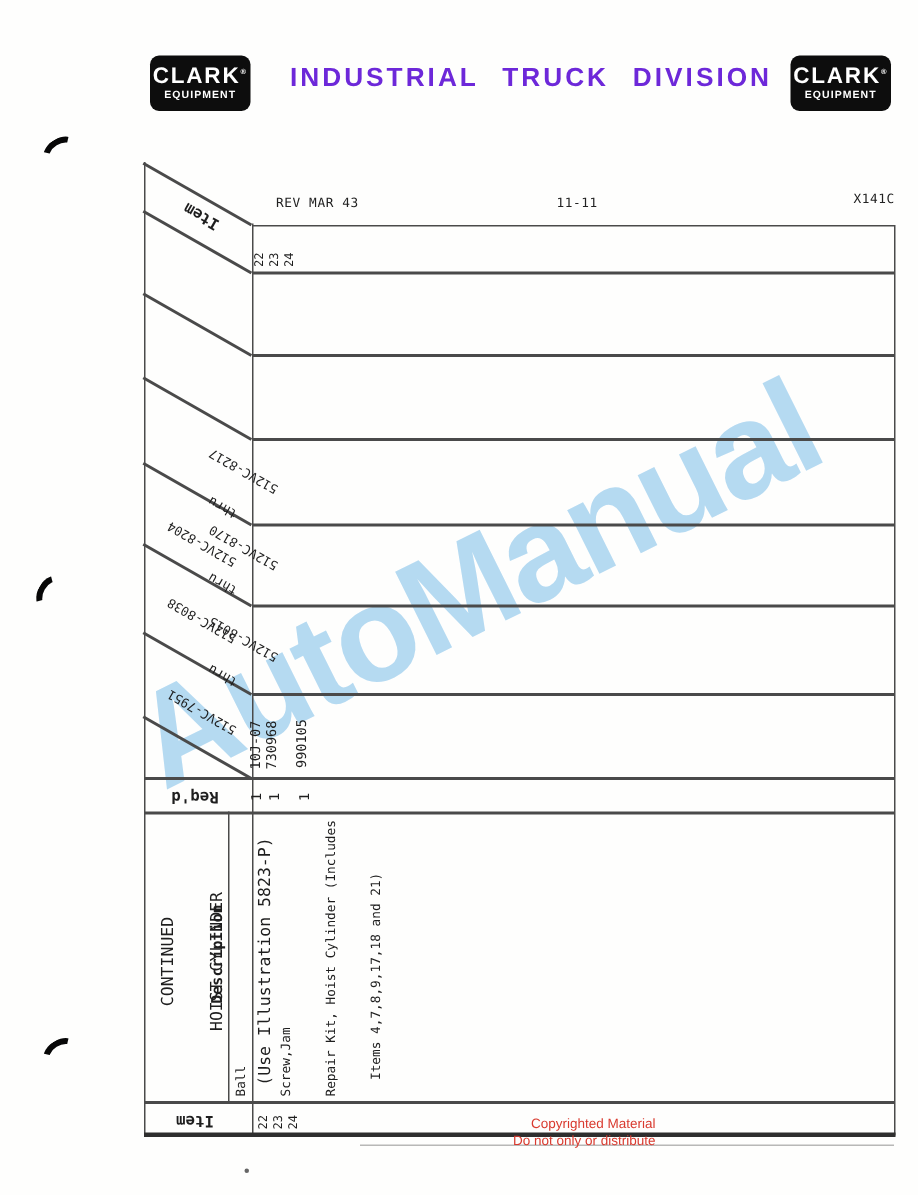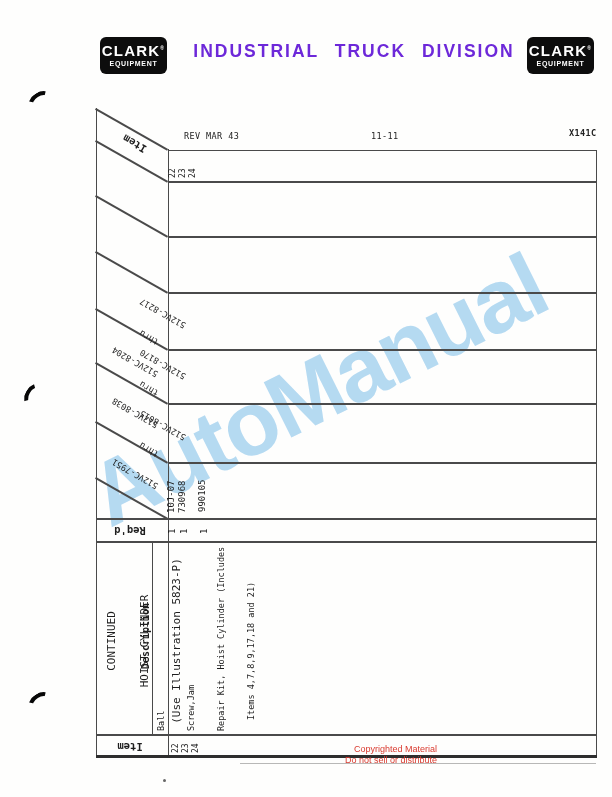--- a/index.html
+++ b/index.html
@@ -15,21 +15,21 @@
   .logo-left{left:100px;top:37px;}
   .logo-right{left:527px;top:37px;}
   .main-title{position:absolute;left:168px;top:41px;width:352px;text-align:center;
         font-family:"Liberation Sans",sans-serif;font-size:17.5px;font-weight:800;
         letter-spacing:2px;word-spacing:9px;color:#6d28d9;padding-left:10px;}
 
   
   .meta{position:absolute;font-size:8.5px;letter-spacing:.4px;color:#222;white-space:pre;}
   .meta-rev{left:184px;top:131px;}
   .meta-page{left:371px;top:131px;}
-  .meta-code{left:569px;top:128px;font-weight:bold;}
+  .meta-code{left:569px;top:128px;}
 
   
   .watermark{position:absolute;left:35px;top:325px;width:565px;height:130px;z-index:1;
         transform:rotate(-26.5deg);font-family:"Liberation Sans",sans-serif;
         font-size:90px;font-weight:700;letter-spacing:-2px;color:#a9d4f0;opacity:.85;
         text-align:center;line-height:130px;}
 
   
   .hl,.vl,.diag{position:absolute;background:#4a4a4a;z-index:2;}
   .hl{height:1.5px;}
@@ -170,16 +170,16 @@
   <div class="flip lbl" style="left:112px;top:739px;width:36px;height:14px">Item</div>
   <div class="vtext itm" style="left:180px;top:744px;width:10px;height:9px">22</div>
   <div class="vtext itm" style="left:190px;top:744px;width:10px;height:9px">23</div>
   <div class="vtext itm" style="left:200px;top:744px;width:10px;height:9px">24</div>
 
   <div class="strike"></div>
   <div class="speck"></div>
 
   <div class="footer-red">
     <div>Copyrighted Material</div>
-    <div>Do not sell or distribute</div>
+    <div>Do not only or distribute</div>
   </div>
 
 </div>
 
 </body></html>

